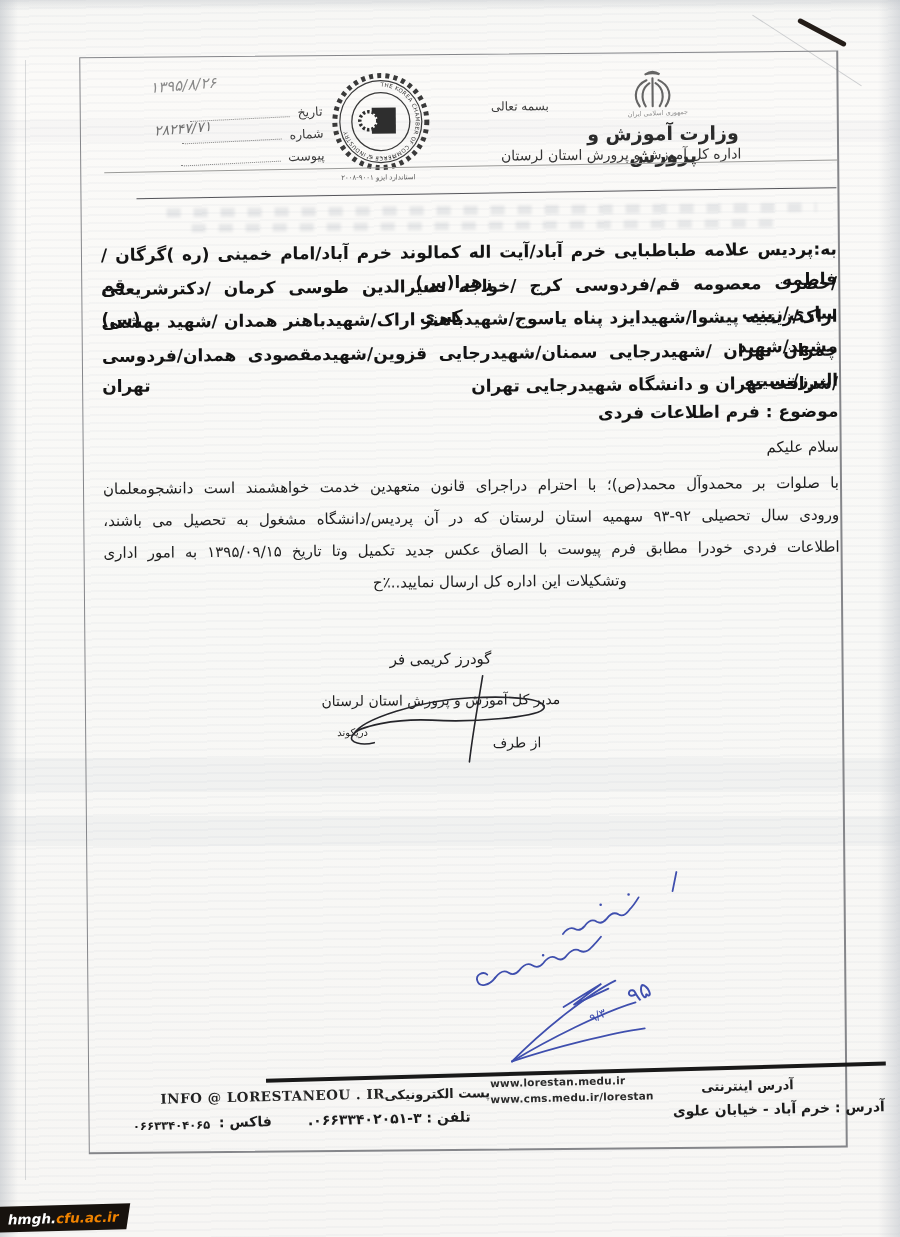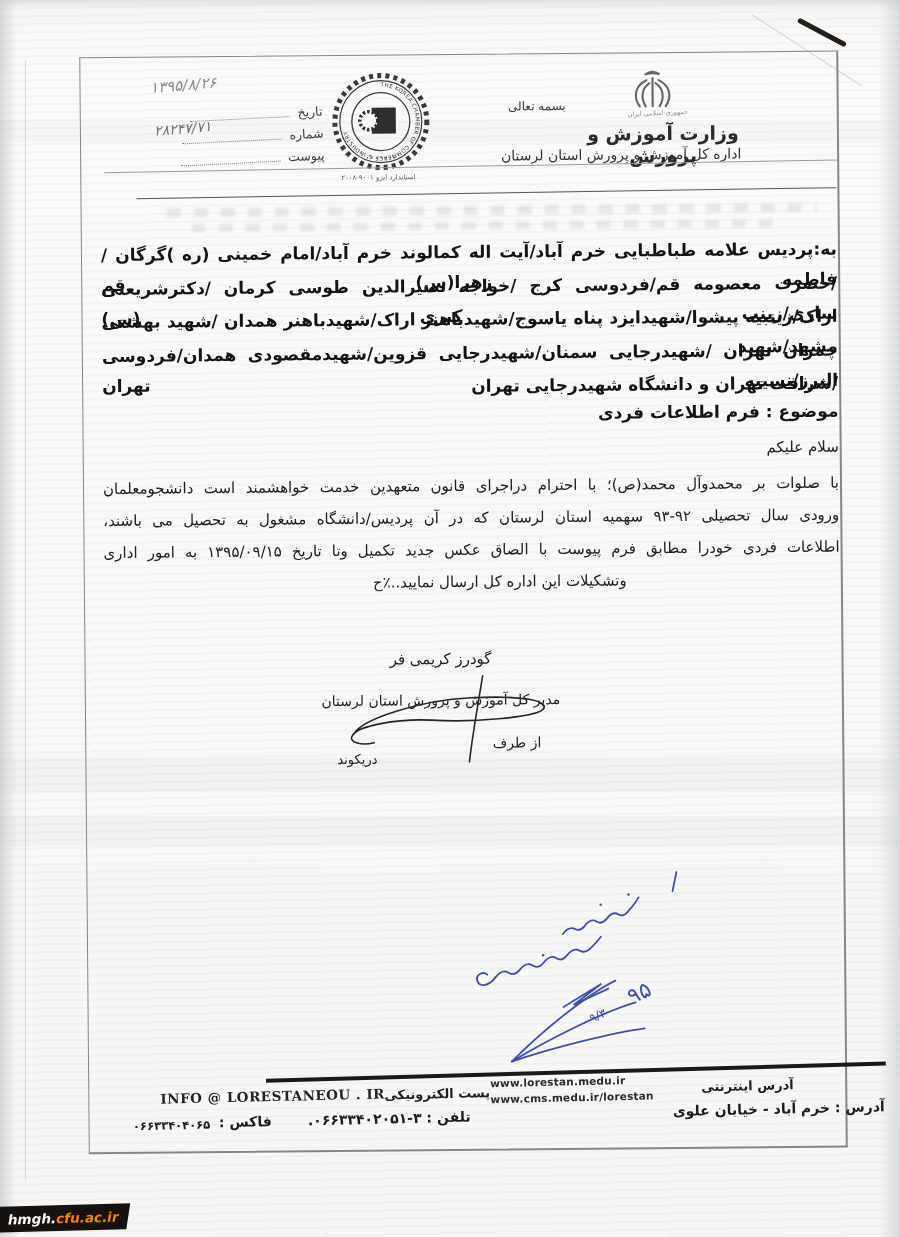--- a/index.html
+++ b/index.html
@@ -17,21 +17,21 @@
         background:linear-gradient(180deg,rgba(190,194,200,0.4),rgba(190,194,200,0));}
   .fold-line{position:absolute;left:25px;top:60px;height:1120px;width:1px;background:rgba(130,135,145,0.28);}
   .crease{position:absolute;left:742px;top:50px;width:130px;height:1px;background:rgba(120,125,135,0.35);transform:rotate(33deg);}
   .corner-mark{position:absolute;left:795px;top:30px;width:54px;height:5px;background:#241d18;border-radius:3px;transform:rotate(28deg);}
 
   .content{position:absolute;inset:0;transform:rotate(-0.5deg);transform-origin:450px 600px;}
   .frame{position:absolute;left:84px;top:54px;width:756px;height:1094px;
         border:1px solid #85868a;border-right-width:2px;border-bottom-width:2px;}
 
   
-  .bismillah{position:absolute;left:460px;top:100px;width:110px;font-size:12px;letter-spacing:2px;color:#3a3a3a;direction:rtl;}
+  .bismillah{position:absolute;left:443px;top:100px;width:110px;font-size:12px;letter-spacing:2px;color:#3a3a3a;direction:rtl;}
   .emblem{position:absolute;left:628px;top:68px;}
   .republic{position:absolute;left:622px;top:111px;width:80px;text-align:center;font-size:6.5px;color:#8d8d8d;direction:rtl;transform:rotate(-2deg);}
   .ministry{position:absolute;left:562px;top:124px;width:210px;text-align:center;font-size:19px;font-weight:bold;color:#2b2b2b;direction:rtl;letter-spacing:0.5px;}
   .dept{position:absolute;left:480px;top:148px;width:290px;text-align:center;font-size:14px;color:#333;direction:rtl;letter-spacing:2px;}
   .stamp{position:absolute;left:334px;top:70px;}
   .stamp-caption{position:absolute;left:322px;top:173px;width:120px;text-align:center;font-size:7px;color:#5a5a5a;direction:rtl;}
 
   
   .meta{position:absolute;left:150px;top:70px;width:175px;transform:rotate(-2.3deg);}
   .meta-row{position:absolute;right:0;direction:rtl;font-size:12.5px;color:#3c3c3c;letter-spacing:1px;white-space:nowrap;}
@@ -54,21 +54,21 @@
   .greeting{position:absolute;left:104px;top:441px;width:736px;text-align:right;font-size:15px;color:#202020;}
   .bodytext{position:absolute;left:104px;top:471px;width:736px;font-size:15px;color:#202020;}
   .bodytext .pline{height:32px;line-height:30px;text-align:justify;text-align-last:justify;}
   .bodytext .pline.center{text-align:center;text-align-last:center;position:relative;left:28px;}
 
   
   .sig{position:absolute;left:320px;top:650px;width:240px;text-align:center;direction:rtl;color:#1d1d1d;}
   .sig-name{font-size:15px;}
   .sig-title{font-size:14px;margin-top:24px;}
   .sig-behalf{position:absolute;top:85px;right:20px;font-size:14px;}
-  .sig-deputy{position:absolute;top:101px;left:16px;font-size:13px;}
+  .sig-deputy{position:absolute;top:76px;left:16px;font-size:10px;}
   .sig-scrawl{position:absolute;left:330px;top:662px;pointer-events:none;}
 
   .blue-note{position:absolute;left:470px;top:858px;}
   .blue-note text{font-family:"DejaVu Sans",sans-serif;fill:#3f4fae;}
 
   
   .footer{position:absolute;inset:0;transform:rotate(-0.8deg);transform-origin:520px 1090px;}
   .thick-line{position:absolute;left:262px;top:1072px;width:620px;height:3.5px;background:#191919;transform:rotate(-0.3deg);}
   .f-weblabel{position:absolute;left:697px;top:1084px;font-size:13px;font-weight:bold;direction:rtl;color:#1f1f1f;}
   .f-url{position:absolute;left:486px;font-size:10.5px;font-weight:bold;color:#2a2a2a;letter-spacing:0.2px;}

